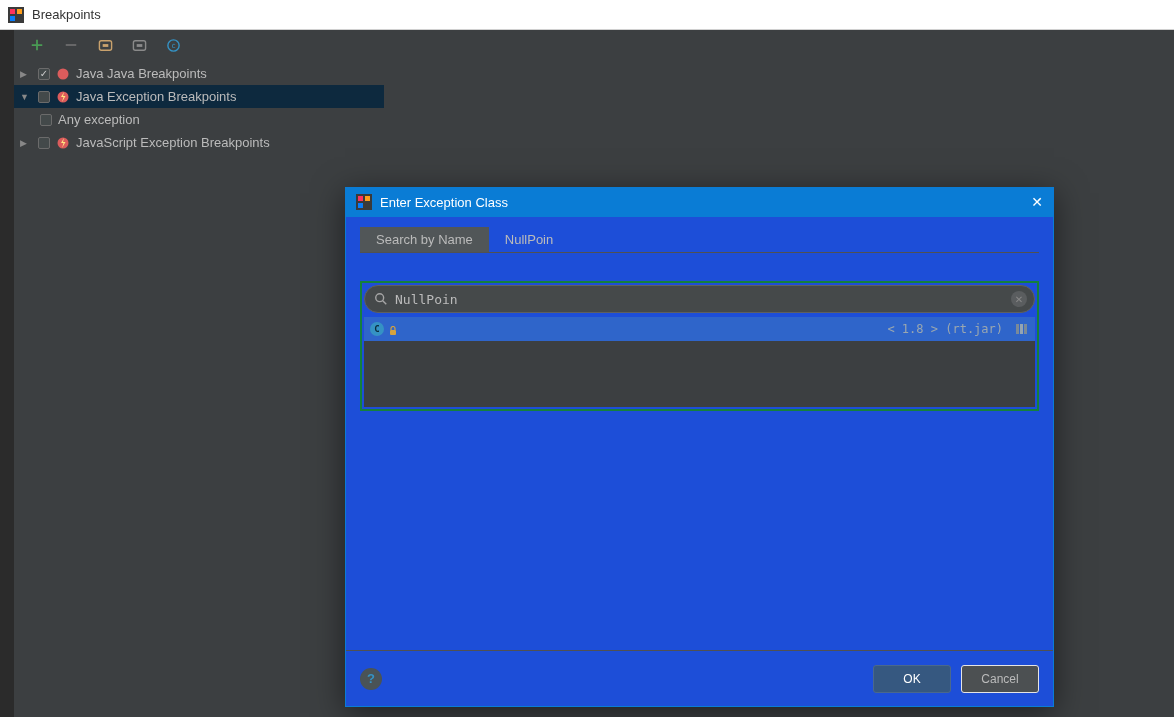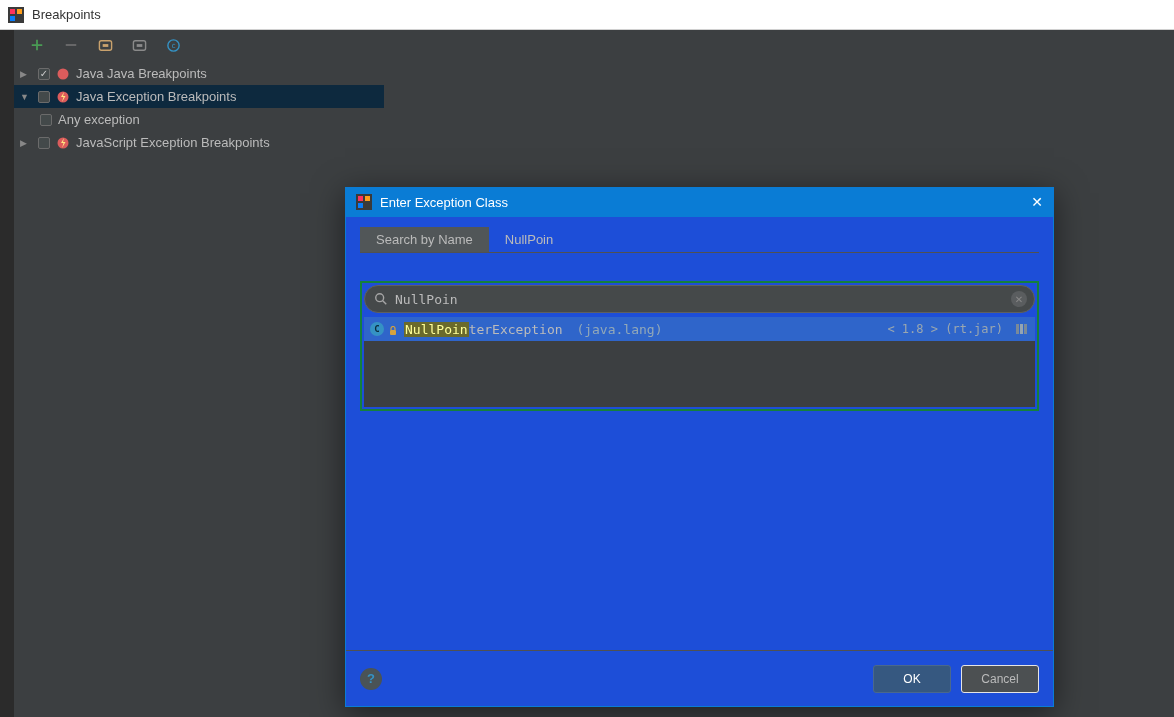--- a/index.html
+++ b/index.html
@@ -379,24 +379,20 @@
 
           <div class="results">
             <div class="result-row">
               <span class="class-icon">C</span>
               <span class="lock-icon">
                 <svg viewBox="0 0 10 10">
                     <rect x="2" y="4" width="6" height="5" rx="1" fill="#d5a23e"></rect>
                     <path d="M3 4 V2.5 a2 2 0 0 1 4 0 V4" fill="none" stroke="#d5a23e" stroke-width="1.2"></path>
                   </svg>
               </span>
-              <span>
-                <span class="match">NullPoin</span><span class="rest">terException</span>
-                <span class="pkg">(java.lang)</span>
-              </span>
               <span class="flex"></span>
               <span class="meta">&lt; 1.8 &gt; (rt.jar)</span>
               <span class="lib-icon">
                 <svg viewBox="0 0 14 14">
                     <rect x="1" y="2" width="3" height="10" fill="#7a8a99"></rect>
                     <rect x="5" y="2" width="3" height="10" fill="#93a4b3"></rect>
                     <rect x="9" y="2" width="3" height="10" fill="#7a8a99"></rect>
                   </svg>
               </span>
             </div>

